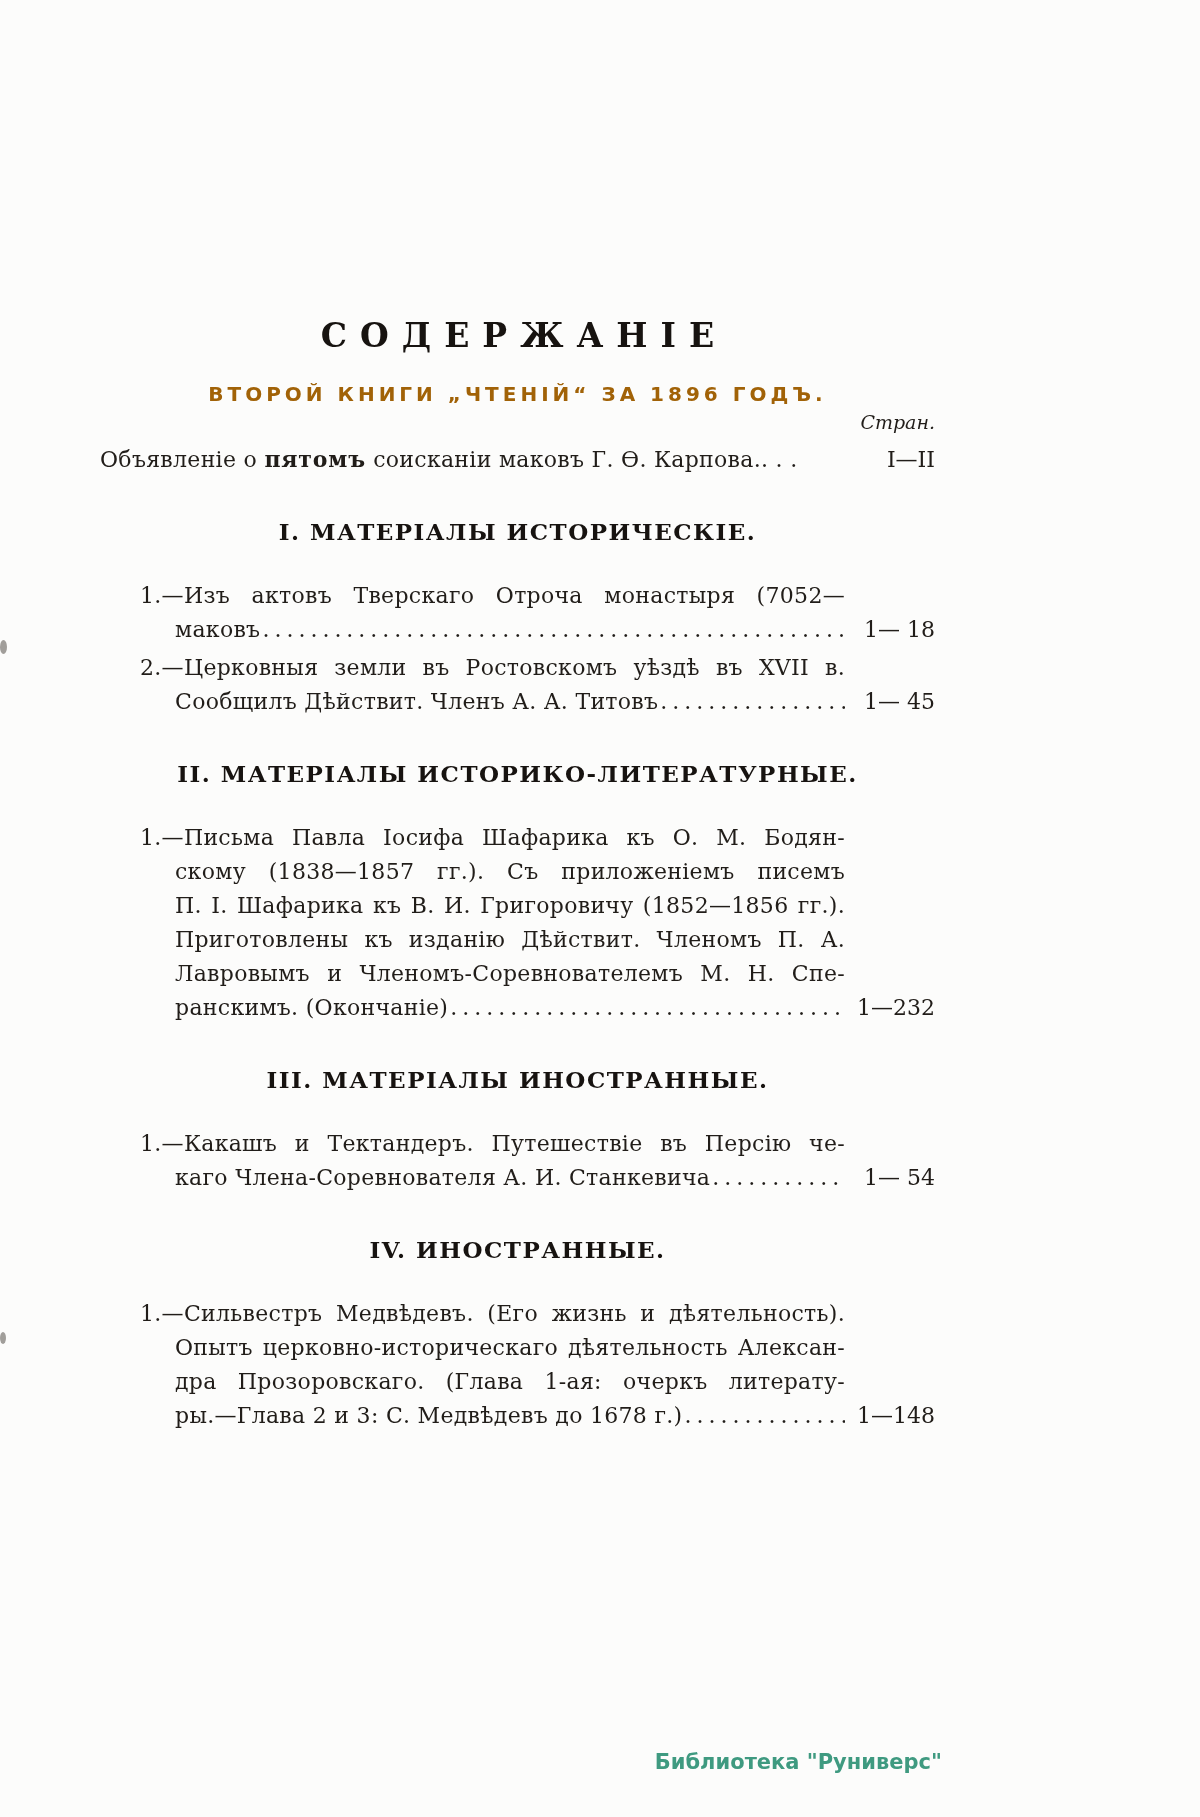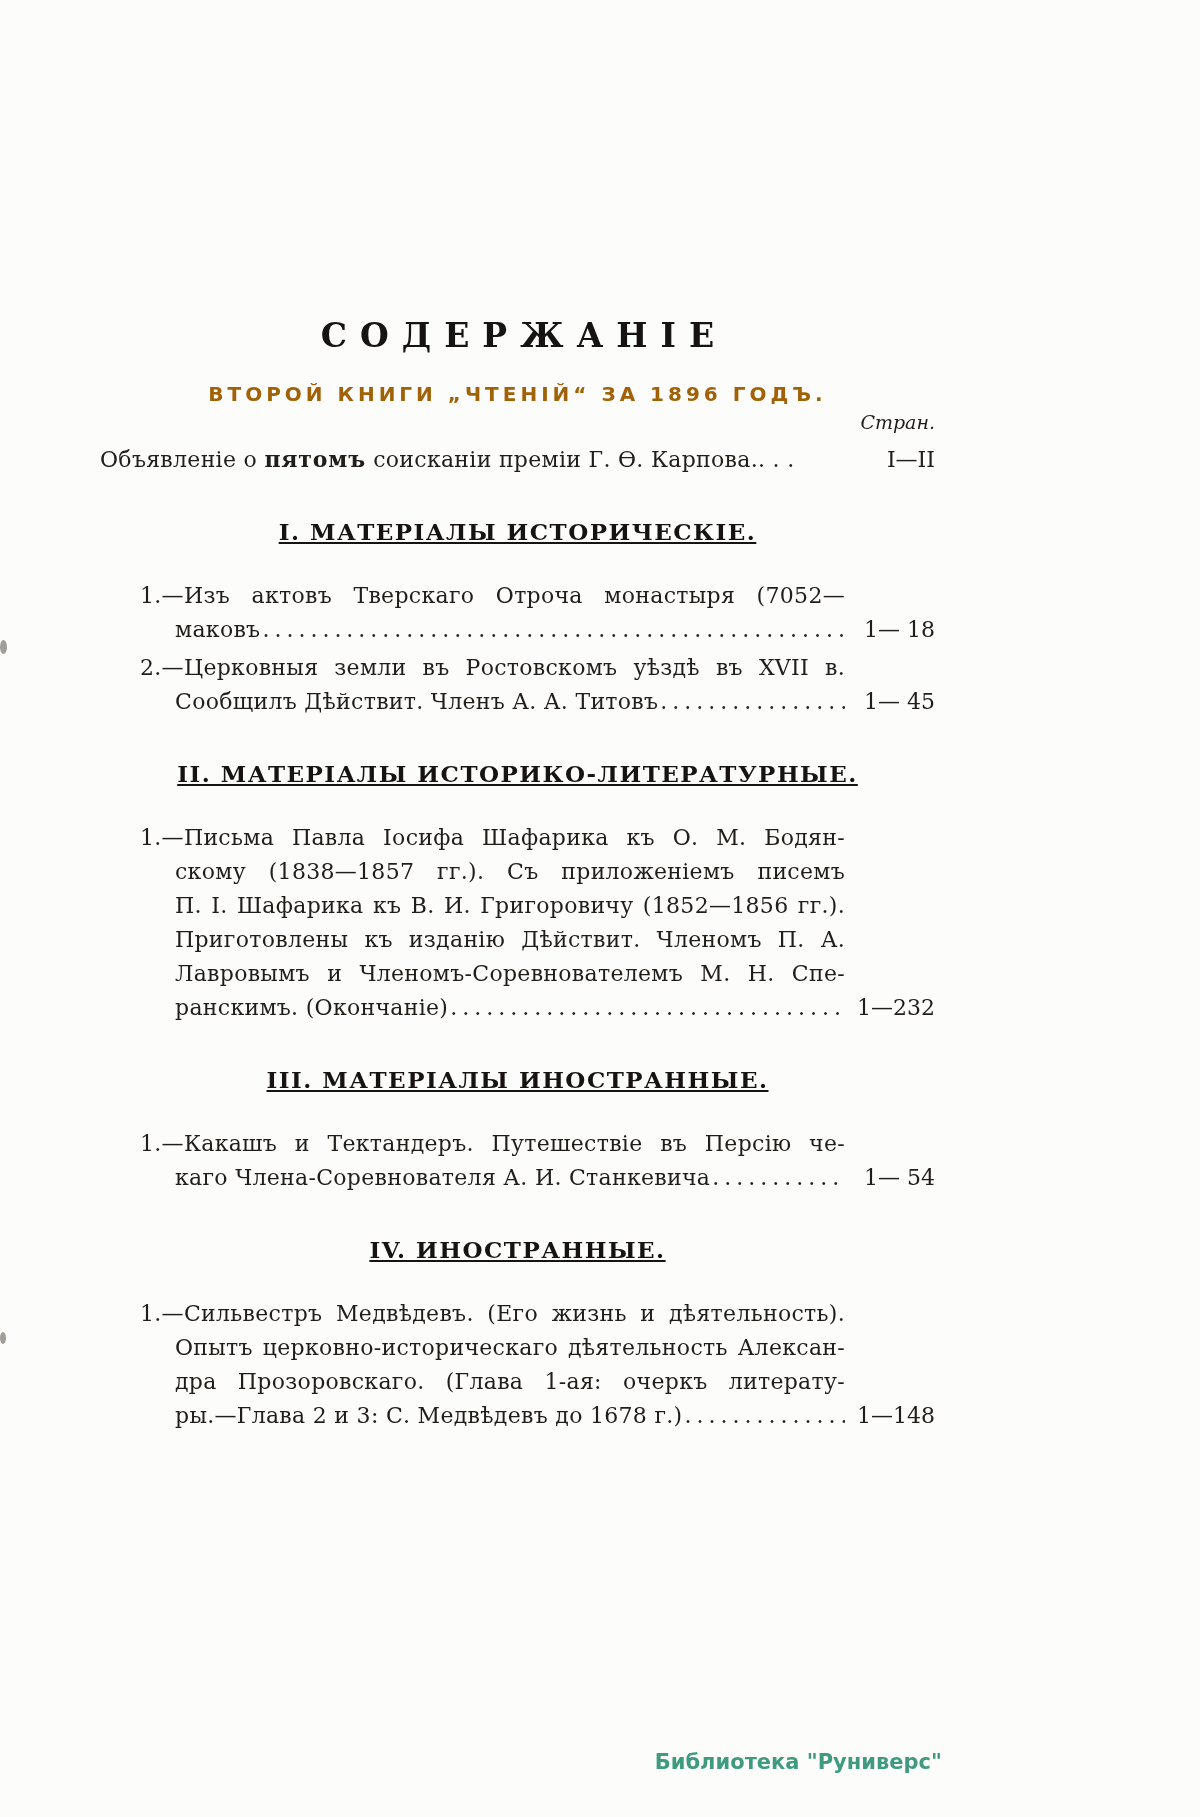--- a/index.html
+++ b/index.html
@@ -57,21 +57,20 @@
     white-space: pre;
   }
   .sec {
     font-size: 23px;
     font-weight: bold;
     letter-spacing: 1.5px;
     text-align: center;
     line-height: 30px;
     margin: 40px 0 32px 0;
     color: #171310;
-    text-decoration: underline;
   }
   .entry { margin-bottom: 4px; }
   .entry .lines {
     width: 705px;
     margin-left: 40px;
     padding-left: 35px;
     box-sizing: border-box;
   }
   .entry .pages { flex: 1; }
   .line {
@@ -117,21 +116,21 @@
 
   <div class="content">
 
     <h1 class="title">СОДЕРЖАНІЕ</h1>
 
     <div class="subtitle">ВТОРОЙ КНИГИ „ЧТЕНІЙ“ ЗА 1896 ГОДЪ.</div>
 
     <div class="stran">Стран.</div>
 
     <div class="row preamble">
-      <div class="ptext"><span>Объявленіе о </span><span class="bw">пятомъ</span><span> соисканіи преміи Г. Ѳ. Карпова.. . .</span></div>
+      <div class="ptext"><span>Объявленіе о </span><span class="bw">пятомъ</span><span> соисканіи маковъ Г. Ѳ. Карпова.. . .</span></div>
       <div class="pages">I—II</div>
     </div>
 
     <h2 class="sec">I. МАТЕРІАЛЫ ИСТОРИЧЕСКІЕ.</h2>
 
     <div class="row entry">
       <div class="lines">
         <div class="line first">1.—Изъ актовъ Тверскаго Отроча монастыря (7052—</div>
         <div class="line lastline"><span>маковъ</span><span class="dots">..................................................</span></div>
       </div>

